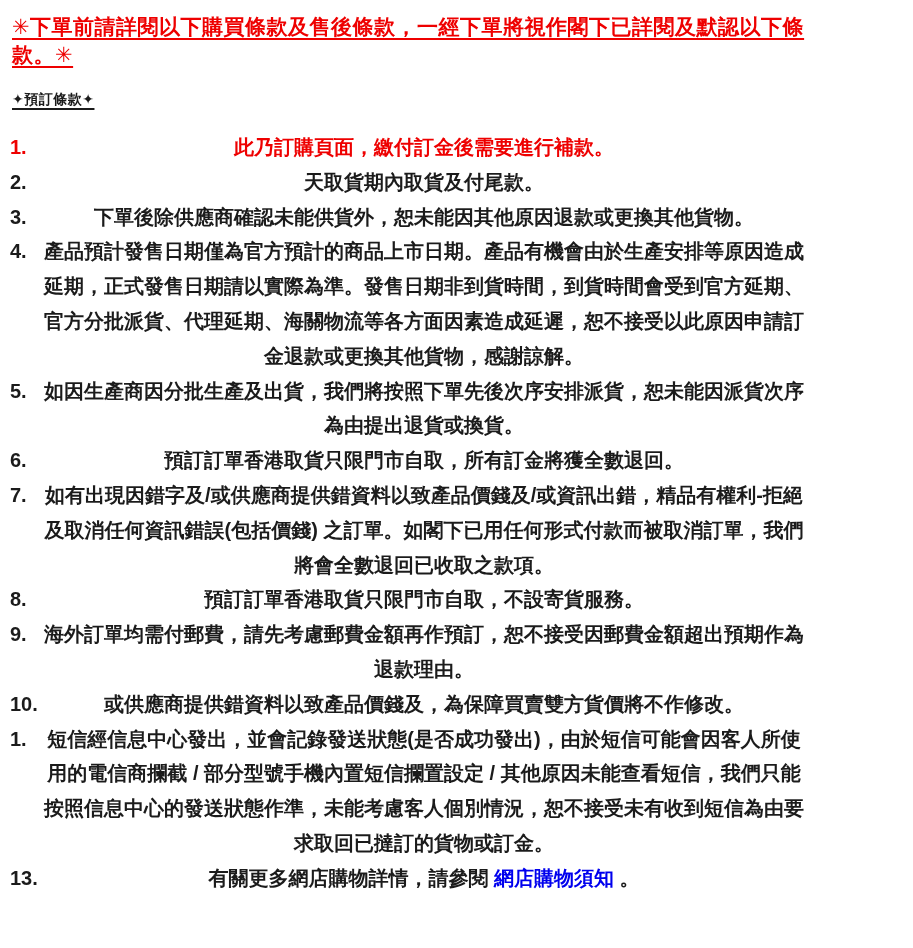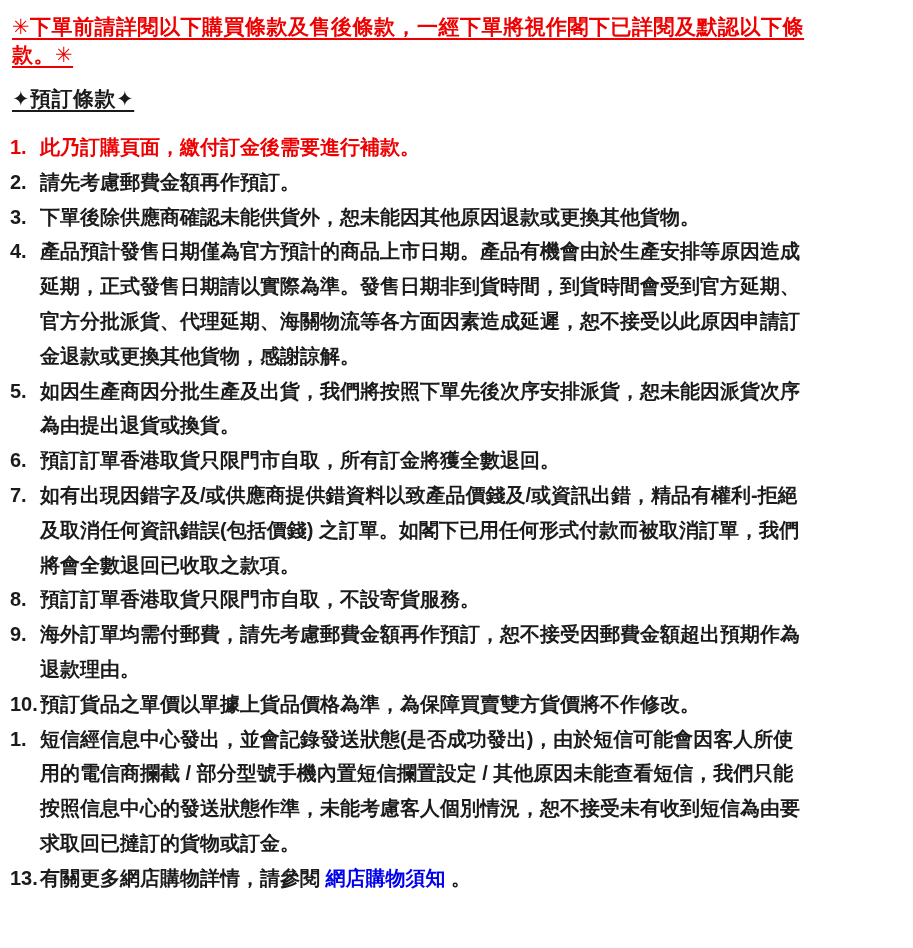--- a/index.html
+++ b/index.html
@@ -25,21 +25,21 @@
     font-size: 21px;
     line-height: 28px;
     text-decoration: underline;
     text-decoration-thickness: 2px;
     text-underline-offset: 4px;
     margin: 0 0 0 2px;
     letter-spacing: 0.5px;
   }
   .section-title {
     display: inline-block;
-    font-size: 21px;
+    font-size: 14px;
     line-height: 28px;
     margin: 16px 0 0 2px;
     text-decoration: underline;
     text-decoration-thickness: 2px;
     text-underline-offset: 4px;
     letter-spacing: 0.5px;
   }
   .terms {
     list-style: none;
     margin: 17px 0 0 0;
@@ -51,20 +51,21 @@
     display: flex;
     align-items: flex-start;
   }
   .term-num {
     flex: 0 0 30px;
     white-space: nowrap;
   }
   .term-body {
     flex: 1 1 auto;
     min-width: 0;
+    text-align: center;
   }
   .term.red {
     color: var(--red, #ee0000);
   }
   .em-red {
     color: var(--red, #ee0000);
     text-decoration: underline;
     text-decoration-thickness: 2px;
     text-underline-offset: 3px;
   }
@@ -85,21 +86,21 @@
     <span class="section-title">✦預訂條款✦</span>
   </div>
 
   <ol class="terms">
       <li class="term red">
         <span class="term-num">1.</span>
         <span class="term-body"><span class="seg">此乃訂購頁面，繳付訂金後需要進行補款。</span></span>
       </li>
       <li class="term">
         <span class="term-num">2.</span>
-        <span class="term-body"><span class="seg">請先考慮郵費金額再作預訂。</span></span>
+        <span class="term-body"><span class="seg">天取貨期內取貨及付尾款。</span></span>
       </li>
       <li class="term">
         <span class="term-num">3.</span>
         <span class="term-body"><span class="seg">下單後除供應商確認未能供貨外，恕未能因其他原因退款或更換其他貨物。</span></span>
       </li>
       <li class="term">
         <span class="term-num">4.</span>
         <span class="term-body"><span class="seg">產品預計發售日期僅為官方預計的商品上市日期。產品有機會由於生產安排等原因造成延期，正式發售日期請以實際為準。發售日期非到貨時間，到貨時間會受到官方延期、官方分批派貨、代理延期、海關物流等各方面因素造成延遲，恕不接受以此原因申請訂金退款或更換其他貨物，感謝諒解。</span></span>
       </li>
       <li class="term">
@@ -117,21 +118,21 @@
       <li class="term">
         <span class="term-num">8.</span>
         <span class="term-body"><span class="seg">預訂訂單香港取貨只限門市自取，不設寄貨服務。</span></span>
       </li>
       <li class="term">
         <span class="term-num">9.</span>
         <span class="term-body"><span class="seg">海外訂單均需付郵費，請先考慮郵費金額再作預訂，恕不接受因郵費金額超出預期作為退款理由。</span></span>
       </li>
       <li class="term">
         <span class="term-num">10.</span>
-        <span class="term-body"><span class="seg">預訂貨品之單價以單據上貨品價格為準，為保障買賣雙方貨價將不作修改。</span></span>
+        <span class="term-body"><span class="seg">或供應商提供錯資料以致產品價錢及，為保障買賣雙方貨價將不作修改。</span></span>
       </li>
       <li class="term">
         <span class="term-num">1.</span>
         <span class="term-body"><span class="seg">短信經信息中心發出，並會記錄發送狀態(是否成功發出)，由於短信可能會因客人所使用的電信商攔截 / 部分型號手機內置短信攔置設定 / 其他原因未能查看短信，我們只能按照信息中心的發送狀態作準，未能考慮客人個別情況，恕不接受未有收到短信為由要求取回已撻訂的貨物或訂金。</span></span>
       </li>
       <li class="term">
         <span class="term-num">13.</span>
         <span class="term-body"><span class="seg">有關更多網店購物詳情，請參閱 </span><a class="seg link">網店購物須知</a><span class="seg"> 。</span></span>
       </li>
     </ol>

